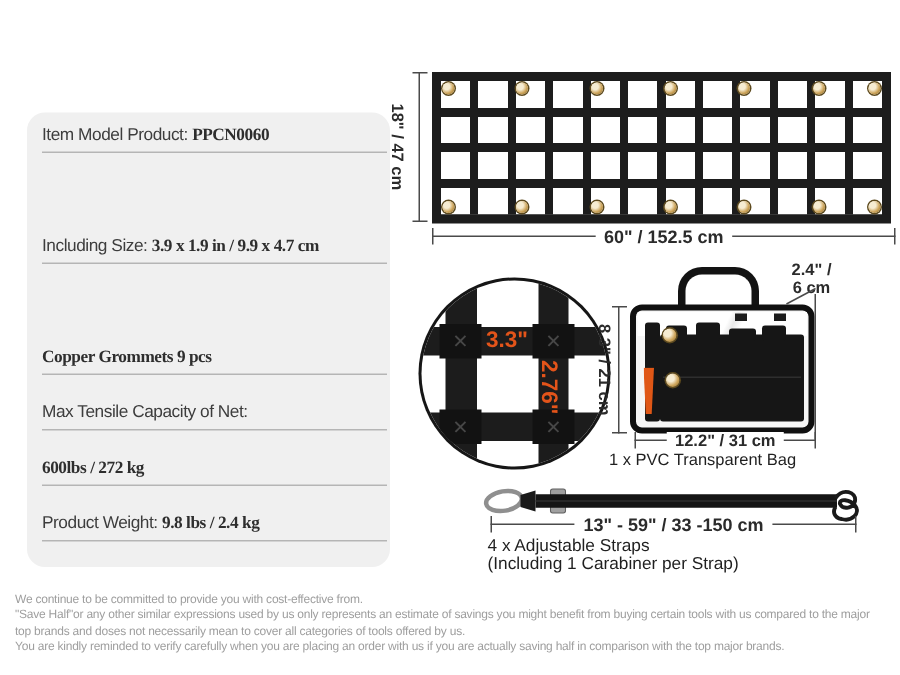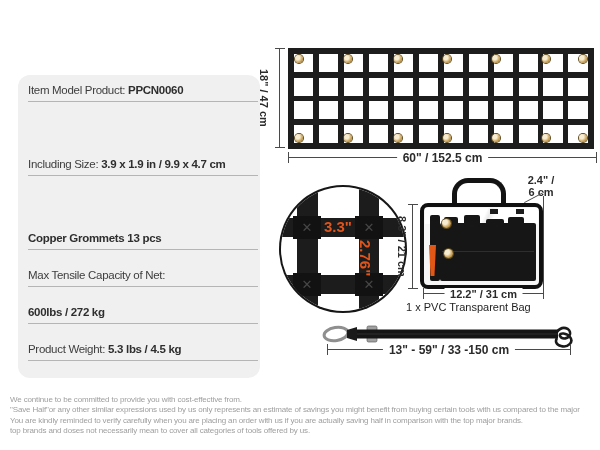--- a/index.html
+++ b/index.html
@@ -4,21 +4,21 @@
 <style>
   html,body{margin:0;padding:0;background:#fff;}
   #stage{position:relative;width:600px;height:450px;background:#fff;overflow:hidden;
          font-family:"Liberation Sans","DejaVu Sans",sans-serif;color:#333;}
   
   .panel{position:absolute;left:18px;top:75px;width:242px;height:303px;
          background:#f0f0f0;border-radius:12px;}
   .row{position:absolute;left:10px;width:230px;font-size:11.5px;letter-spacing:-0.3px;
        line-height:14px;padding-bottom:4px;border-bottom:1px solid #b5b5b5;
        white-space:nowrap;color:#3d3d3d;}
-  .row .val{font-weight:bold;color:#2e2e2e;}
+  .row .val{font-weight:bold;color:#2e2e2e;font-family:Liberation Serif, serif;}
   
   .vline{position:absolute;border-left:1.5px solid #4a4a4a;}
   .vline:before,.vline:after{content:"";position:absolute;left:-5px;width:10px;border-top:1.5px solid #4a4a4a;}
   .vline:before{top:0;} .vline:after{bottom:0;}
   .hdim{position:absolute;height:13px;}
   .hdim .ln{position:absolute;left:0;right:0;top:6px;border-top:1.5px solid #4a4a4a;}
   .hdim:before,.hdim:after{content:"";position:absolute;top:1px;height:11px;border-left:1.5px solid #4a4a4a;}
   .hdim:before{left:0;} .hdim:after{right:0;}
   .hdim .lbl{position:absolute;left:50%;top:50%;transform:translate(-50%,-50%);
              background:#fff;padding:0 6px;font-weight:bold;color:#2b2b2b;white-space:nowrap;}
@@ -64,24 +64,24 @@
           line-height:10.4px;color:#9e9e9e;white-space:nowrap;}
 </style>
 </head>
 <body>
 
 <div id="stage">
 
   <section class="panel">
     <div class="row" style="top:8px"><span class="lab">Item Model Product: </span><span class="val">PPCN0060</span></div>
     <div class="row" style="top:82px"><span class="lab">Including Size: </span><span class="val">3.9 x 1.9 in / 9.9 x 4.7 cm</span></div>
-    <div class="row" style="top:156px"><span class="lab"></span><span class="val">Copper Grommets 13 pcs</span></div>
+    <div class="row" style="top:156px"><span class="lab"></span><span class="val">Copper Grommets 9 pcs</span></div>
     <div class="row" style="top:193px"><span class="lab">Max Tensile Capacity of Net:</span><span class="val"></span></div>
     <div class="row" style="top:230px"><span class="lab"></span><span class="val">600lbs / 272 kg</span></div>
-    <div class="row" style="top:267px"><span class="lab">Product Weight: </span><span class="val">5.3 lbs / 4.5 kg</span></div>
+    <div class="row" style="top:267px"><span class="lab">Product Weight: </span><span class="val">9.8 lbs / 2.4 kg</span></div>
   </section>
 
   <div class="vtext" style="left:258px;top:48px;height:100px;font-size:11px">18" / 47 cm</div>
   <div class="vline" style="left:279px;top:48px;height:100px"></div>
 
   <div class="net">
     <i class="gr" style="left:1px;top:1px"></i>
     <i class="gr" style="left:50px;top:1px"></i>
     <i class="gr" style="left:100px;top:1px"></i>
     <i class="gr" style="left:149px;top:1px"></i>
@@ -154,21 +154,25 @@
     <rect x="47" y="4" width="10" height="16" rx="1.5" fill="#a0a0a0" stroke="#5f5f5f" stroke-width="0.7"></rect>
     <rect x="37" y="7.5" width="201" height="9" fill="#151515"></rect>
     <line x1="37" y1="12" x2="238" y2="12" stroke="#2e2e2e" stroke-width="1"></line>
     <path d="M237 10 c5 -7 14 -4 13 2 c-1 5 -8 6 -10 2 c-1 -4 7 -3 10 1 c4 5 -2 11 -9 9 c-5 -1 -6 -5 -4 -8" fill="none" stroke="#1a1a1a" stroke-width="2.6"></path>
   </svg>
 
   <div class="hdim" style="left:327px;top:343px;width:244px">
     <span class="ln"></span>
     <span class="lbl" style="font-size:12px">13" - 59" / 33 -150 cm</span>
   </div>
+  <div class="caption" style="left:325px;top:359px;width:250px;font-size:11.5px;line-height:11.5px">
+    <div>4 x Adjustable Straps</div>
+    <div>(Including 1 Carabiner per Strap)</div>
+  </div>
 
   <div class="footer">
     <div>We continue to be committed to provide you with cost-effective from.</div>
     <div>"Save Half"or any other similar expressions used by us only represents an estimate of savings you might benefit from buying certain tools with us compared to the major</div>
+    <div>top brands and doses not necessarily mean to cover all categories of tools offered by us.</div>
     <div>You are kindly reminded to verify carefully when you are placing an order with us if you are actually saving half in comparison with the top major brands.</div>
-    <div>top brands and doses not necessarily mean to cover all categories of tools offered by us.</div>
   </div>
 
 </div>
 
 </body></html>

